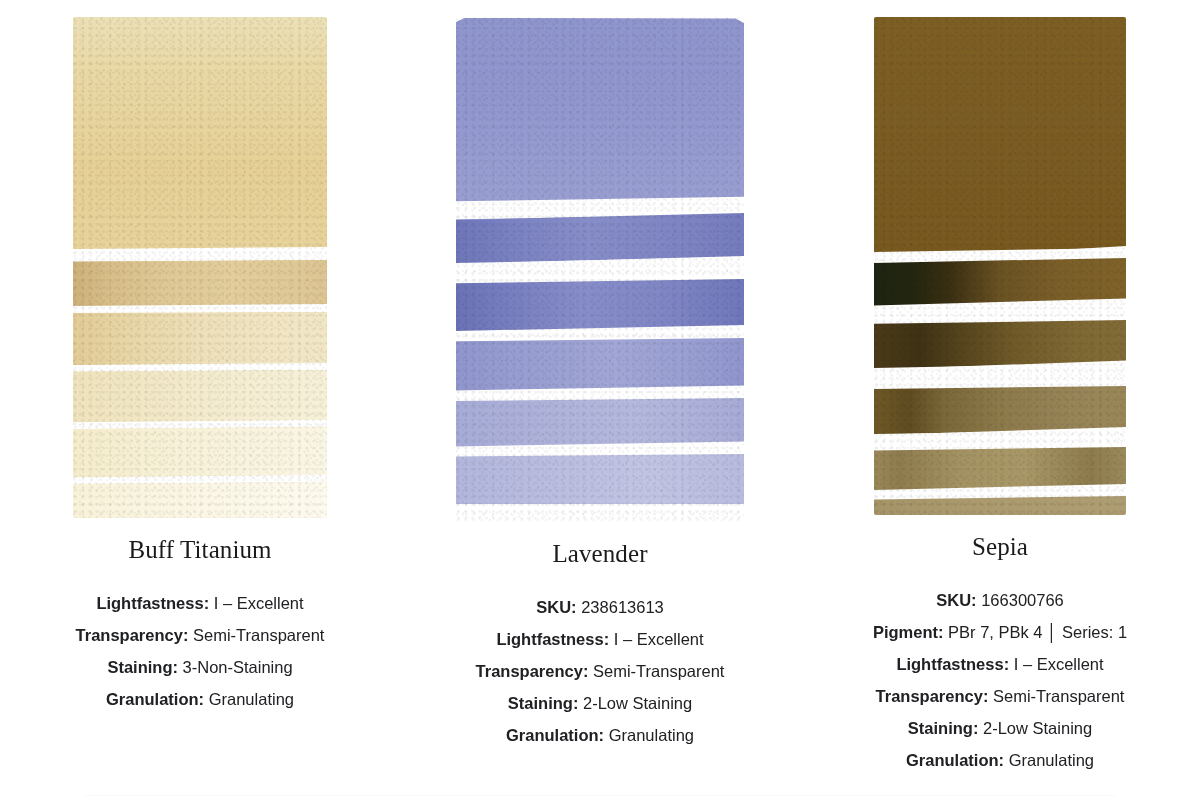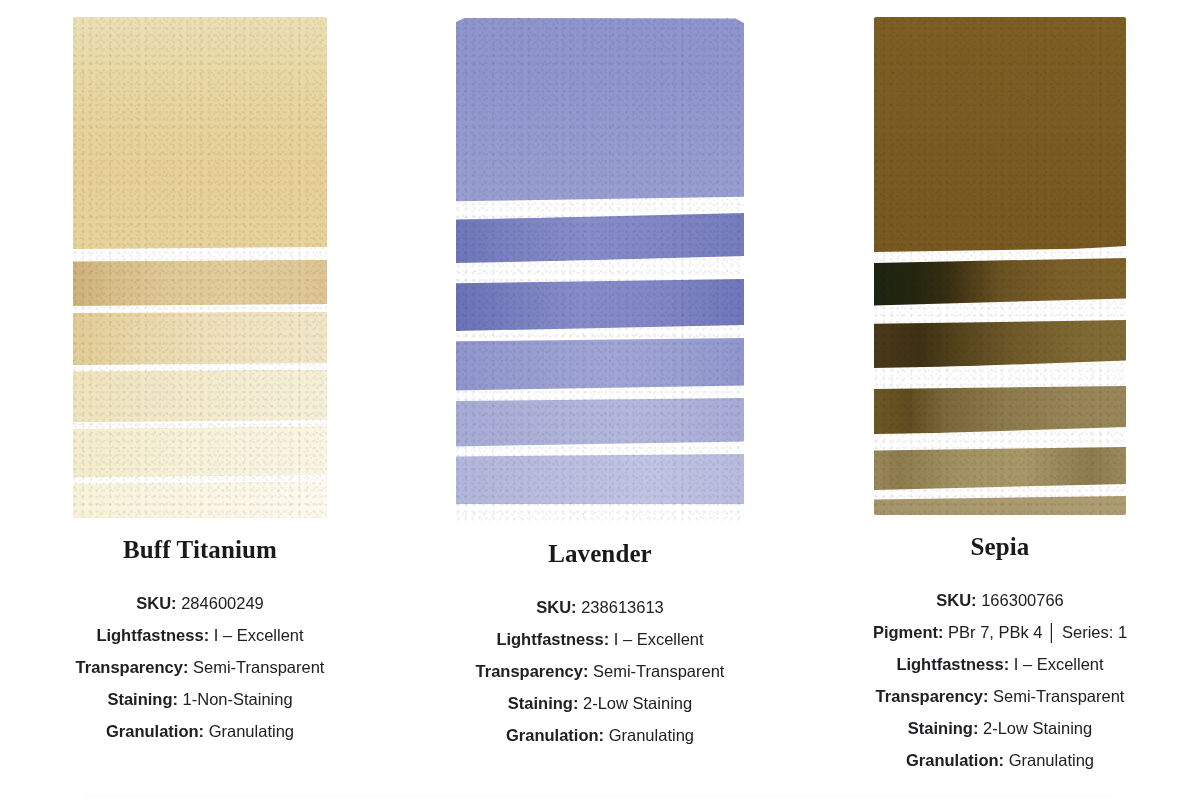--- a/index.html
+++ b/index.html
@@ -68,21 +68,21 @@
     position: absolute;
     left: -4%;
     width: 108%;
     background: #ffffff;
   }
 
   
   .title {
     font-family: "Liberation Serif", serif;
     font-size: 25px;
-    font-weight: 700;
+    font-weight: 400;
     letter-spacing: .1px;
     color: #1a1a1a;
     margin: 16px 0 0 0;
     line-height: 1.25;
     text-align: right;
   }
   .specs {
     margin-top: 22px;
     text-align: center;
     width: 100%;
@@ -142,34 +142,30 @@
       <div class="swatch-inner" style="top:465px;height:36px;
              background:linear-gradient(90deg,#f8f2d9 0%,#fbf6e4 45%,#fdfaee 100%);
              clip-path:polygon(0 5%,100% 0,100% 100%,0 100%);"></div>
       <div class="grain"></div>
     </div>
 
     <h2 class="title">Buff Titanium</h2>
 
     <div class="specs">
       <div class="spec-row">
-        <span class="spec-label">SKU:</span>
-        <span class="spec-value">284600249</span>
-      </div>
-      <div class="spec-row">
         <span class="spec-label">Lightfastness:</span>
         <span class="spec-value">I – Excellent</span>
       </div>
       <div class="spec-row">
         <span class="spec-label">Transparency:</span>
         <span class="spec-value">Semi-Transparent</span>
       </div>
       <div class="spec-row">
         <span class="spec-label">Staining:</span>
-        <span class="spec-value">1-Non-Staining</span>
+        <span class="spec-value">3-Non-Staining</span>
       </div>
       <div class="spec-row">
         <span class="spec-label">Granulation:</span>
         <span class="spec-value">Granulating</span>
       </div>
     </div>
   </div>
 
   <div class="card">
     <div class="swatch" style="width:288px;height:505px;">

